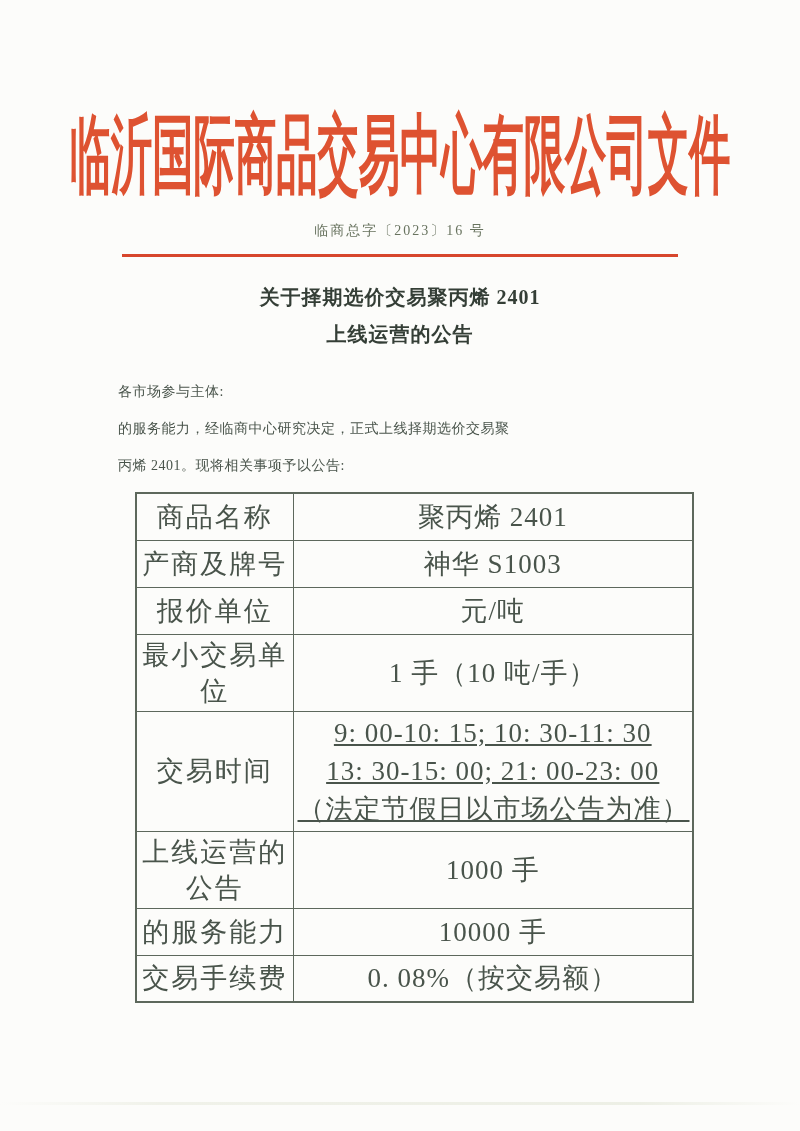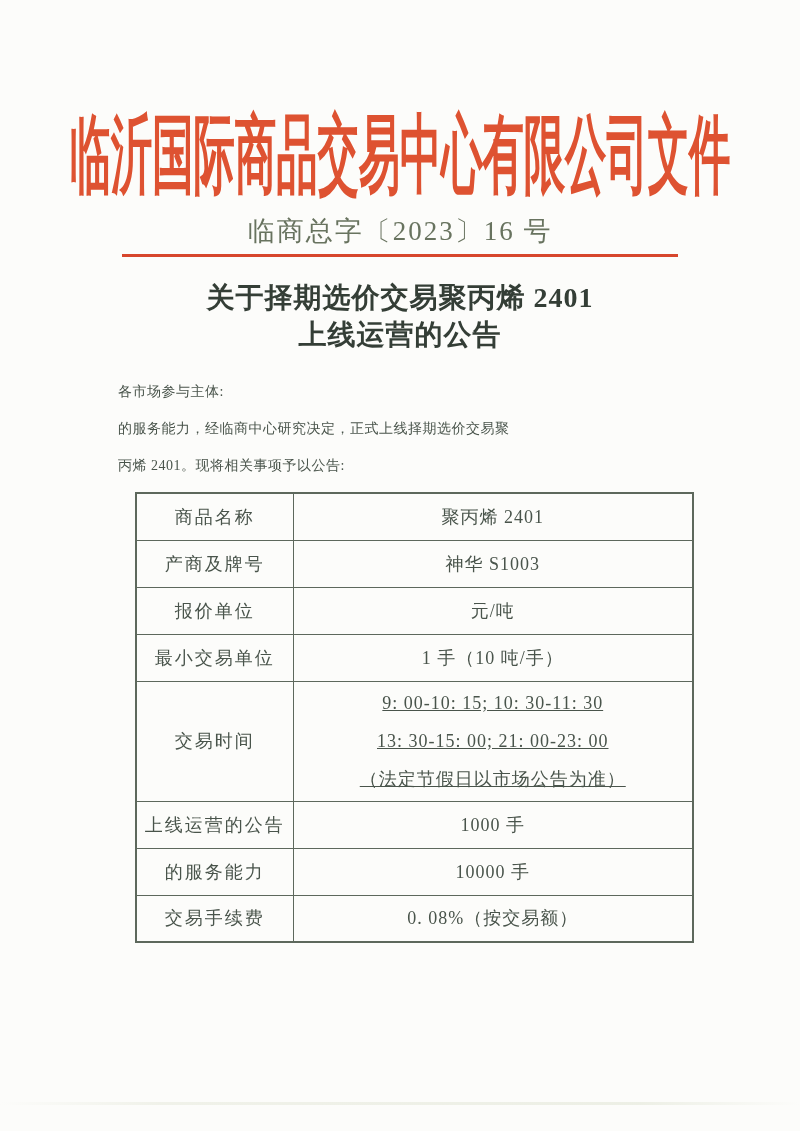--- a/index.html
+++ b/index.html
@@ -28,35 +28,35 @@
     font-weight:bold;
     color:var(--header-red,#de5231);
     transform:scaleX(0.48);
     transform-origin:50% 0;
     letter-spacing:0px;
   }
   
   .doc-number{
     margin-top:16px;
     text-align:center;
-    font-size:27px;line-height:26px;
+    font-size:14px;line-height:26px;
     letter-spacing:2px;
     color:var(--docnum-ink,#68735f);
   }
   
   .red-rule{
     margin:10px auto 0 auto;
     width:556px;height:3px;
     background:var(--rule-red,#d7462c);
   }
   
   .doc-title{
     margin:22px 0 0 0;
     text-align:center;
-    font-size:28px;line-height:37px;
+    font-size:20px;line-height:37px;
     font-weight:bold;
     color:var(--title-ink,#343e36);
     letter-spacing:1px;
   }
   .title-line{display:block;}
   
   .body-text{
     margin:20px 0 0 118px;
     width:578px;
     font-size:14px;
@@ -67,21 +67,21 @@
     height:37px;line-height:37px;
     white-space:nowrap;
   }
   .body-line.indent{text-indent:2em;}
   
   .spec-table{
     margin:8px 0 0 135px;
     width:557px;
     border-collapse:collapse;
     table-layout:fixed;
-    font-size:18px;
+    font-size:27px;
     color:var(--body-ink,#49544b);
   }
   .spec-table td{
     border:1px solid var(--table-border,#5d685c);
     text-align:center;
     vertical-align:middle;
     padding:2px 4px;
   }
   .spec-table{border:2px solid var(--table-border,#5d685c);}
   .spec-table tr{height:47px;}

